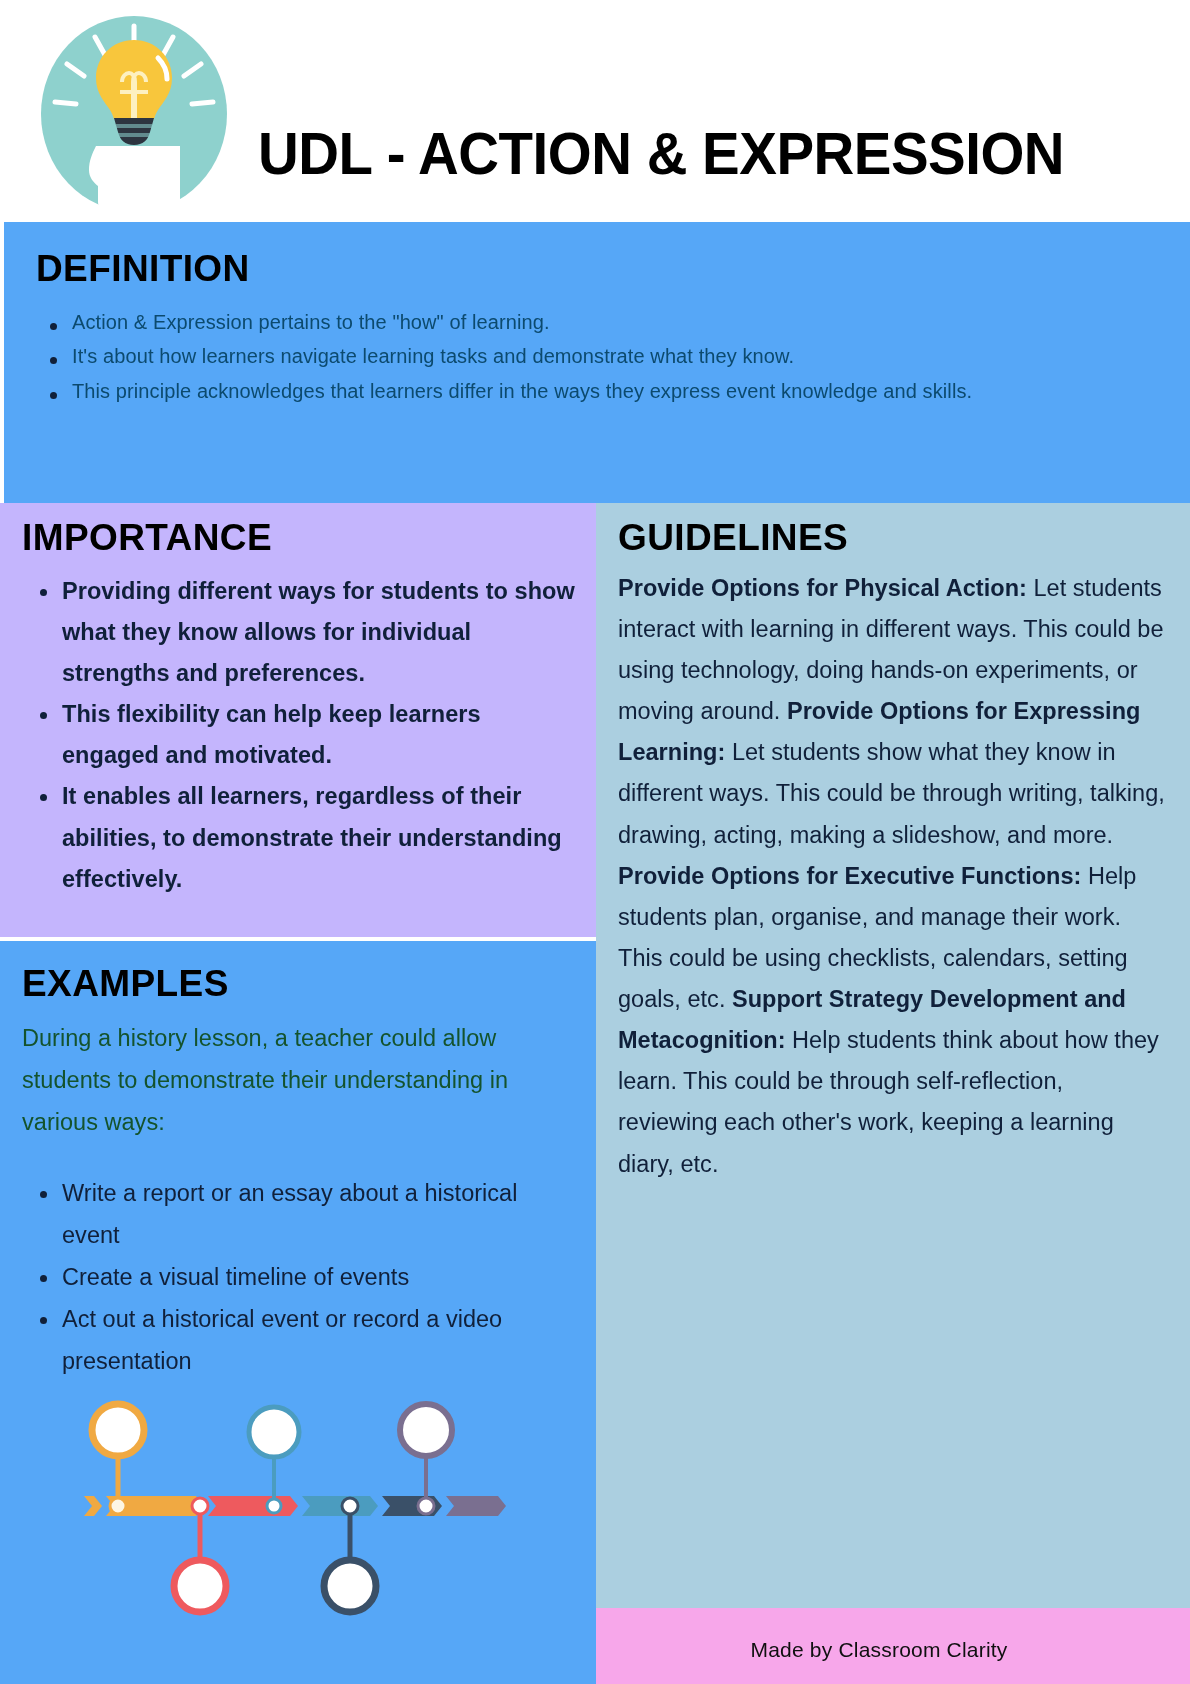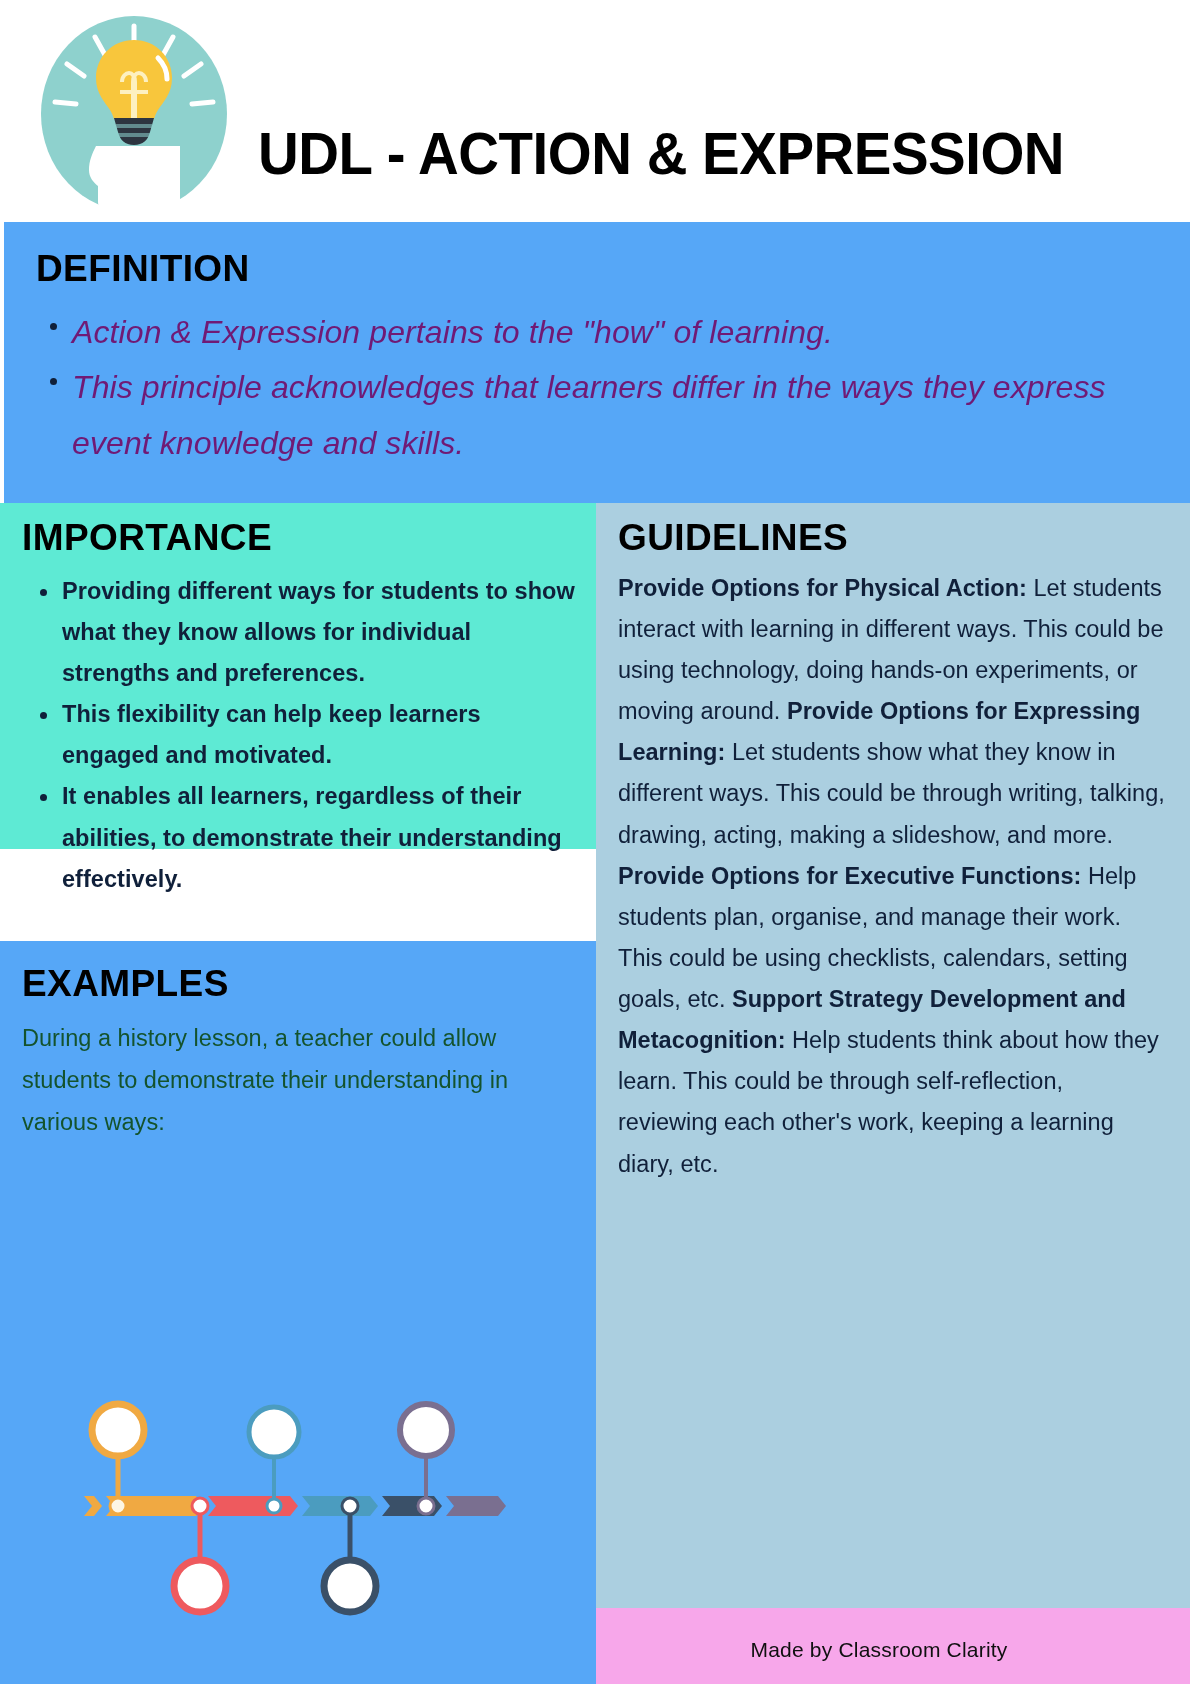--- a/index.html
+++ b/index.html
@@ -69,42 +69,41 @@
     margin: 0 0 16px 0;
     line-height: 1.05;
   }
   .def-list {
     margin: 0;
     padding: 0 0 0 36px;
     list-style: none;
   }
   .def-list li {
     position: relative;
-    font-size: 32px;
-    color: #701a75;
+    font-size: 20px;
+    color: #0c4a6e;
     line-height: 1.73;
     letter-spacing: 0.1px;
-    font-style: italic;
   }
   .def-list li::before {
     content: "";
     position: absolute;
     left: -22px;
     top: 18px;
     width: 7px; height: 7px;
     border-radius: 50%;
     background: #10203a;
   }
 
   
   .importance {
     position: absolute;
     left: 0; top: 495px;
-    width: 596px; height: 346px;
-    background: #5eead4;
+    width: 596px; height: 434px;
+    background: #c4b5fd;
     box-sizing: border-box;
     padding: 16px 16px 0 22px;
   }
   .importance .sec-title { margin-bottom: 13px; }
   .imp-list {
     margin: 0;
     padding: 0 0 0 40px;
     list-style: none;
     font-weight: bold;
   }
@@ -250,20 +249,21 @@
       </svg>
     </div>
 
     <h1 class="header-title">UDL - ACTION &amp; EXPRESSION</h1>
   </div>
 
   <section class="definition">
     <h2 class="sec-title">DEFINITION</h2>
     <ul class="def-list">
       <li>Action &amp; Expression pertains to the "how" of learning.</li>
+      <li>It's about how learners navigate learning tasks and demonstrate what they know.</li>
       <li>This principle acknowledges that learners differ in the ways they express event knowledge and skills.</li>
     </ul>
   </section>
 
   <section class="importance">
     <h2 class="sec-title">IMPORTANCE</h2>
     <ul class="imp-list">
       <li>Providing different ways for students to show what they know allows for individual strengths and preferences.</li>
       <li>This flexibility can help keep learners engaged and motivated.</li>
       <li>It enables all learners, regardless of their abilities, to demonstrate their understanding effectively.</li>
@@ -276,20 +276,25 @@
       <b>Provide Options for Physical Action:</b><span> Let students interact with learning in different ways. This could be using technology, doing hands-on experiments, or moving around.</span>
       <b>Provide Options for Expressing Learning:</b><span> Let students show what they know in different ways. This could be through writing, talking, drawing, acting, making a slideshow, and more.</span>
       <b>Provide Options for Executive Functions:</b><span> Help students plan, organise, and manage their work. This could be using checklists, calendars, setting goals, etc.</span>
       <b>Support Strategy Development and Metacognition:</b><span> Help students think about how they learn. This could be through self-reflection, reviewing each other's work, keeping a learning diary, etc.</span>
     </p>
   </section>
 
   <section class="examples">
     <h2 class="sec-title">EXAMPLES</h2>
     <p class="ex-intro">During a history lesson, a teacher could allow students to demonstrate their understanding in various ways:</p>
+    <ul class="ex-list">
+      <li>Write a report or an essay about a historical event</li>
+      <li>Create a visual timeline of events</li>
+      <li>Act out a historical event or record a video presentation</li>
+    </ul>
   </section>
 
   <div class="timeline-graphic">
     <svg width="430" height="230" viewBox="0 0 430 230" aria-hidden="true">
 
       <g>
         <path d="M6 96 L16 96 L24 106 L16 116 L6 116 L14 106 Z" fill="#f0a942"></path>
         <path d="M28 96 L118 96 L126 106 L118 116 L28 116 L36 106 Z" fill="#f0a942"></path>
         <path d="M130 96 L212 96 L220 106 L212 116 L130 116 L138 106 Z" fill="#ee5a5e"></path>
         <path d="M224 96 L292 96 L300 106 L292 116 L224 116 L232 106 Z" fill="#4b9cbf"></path>

